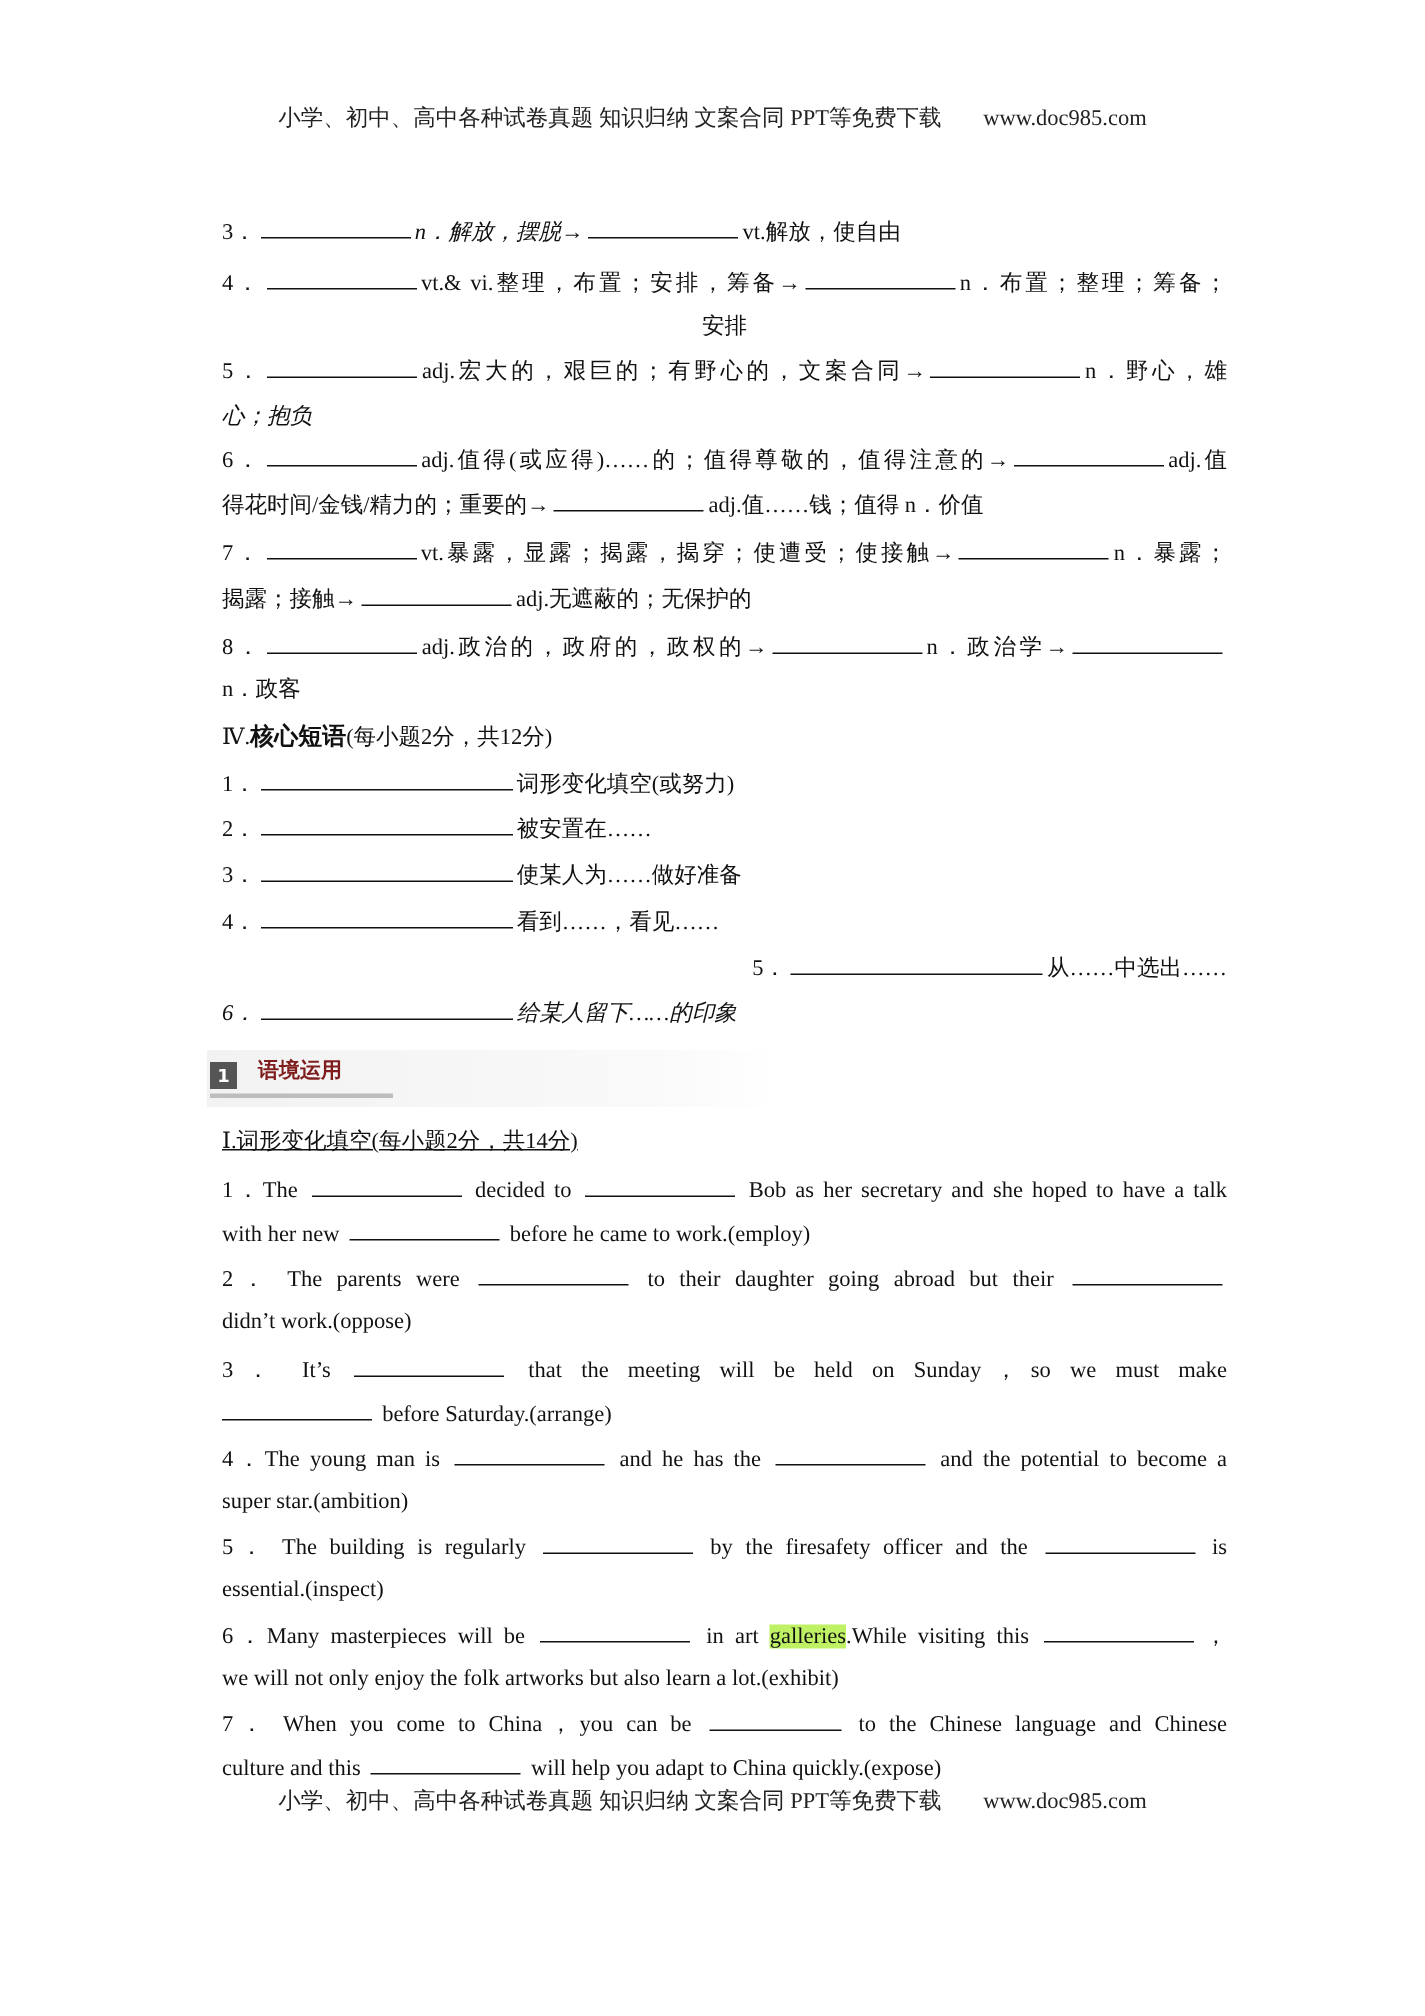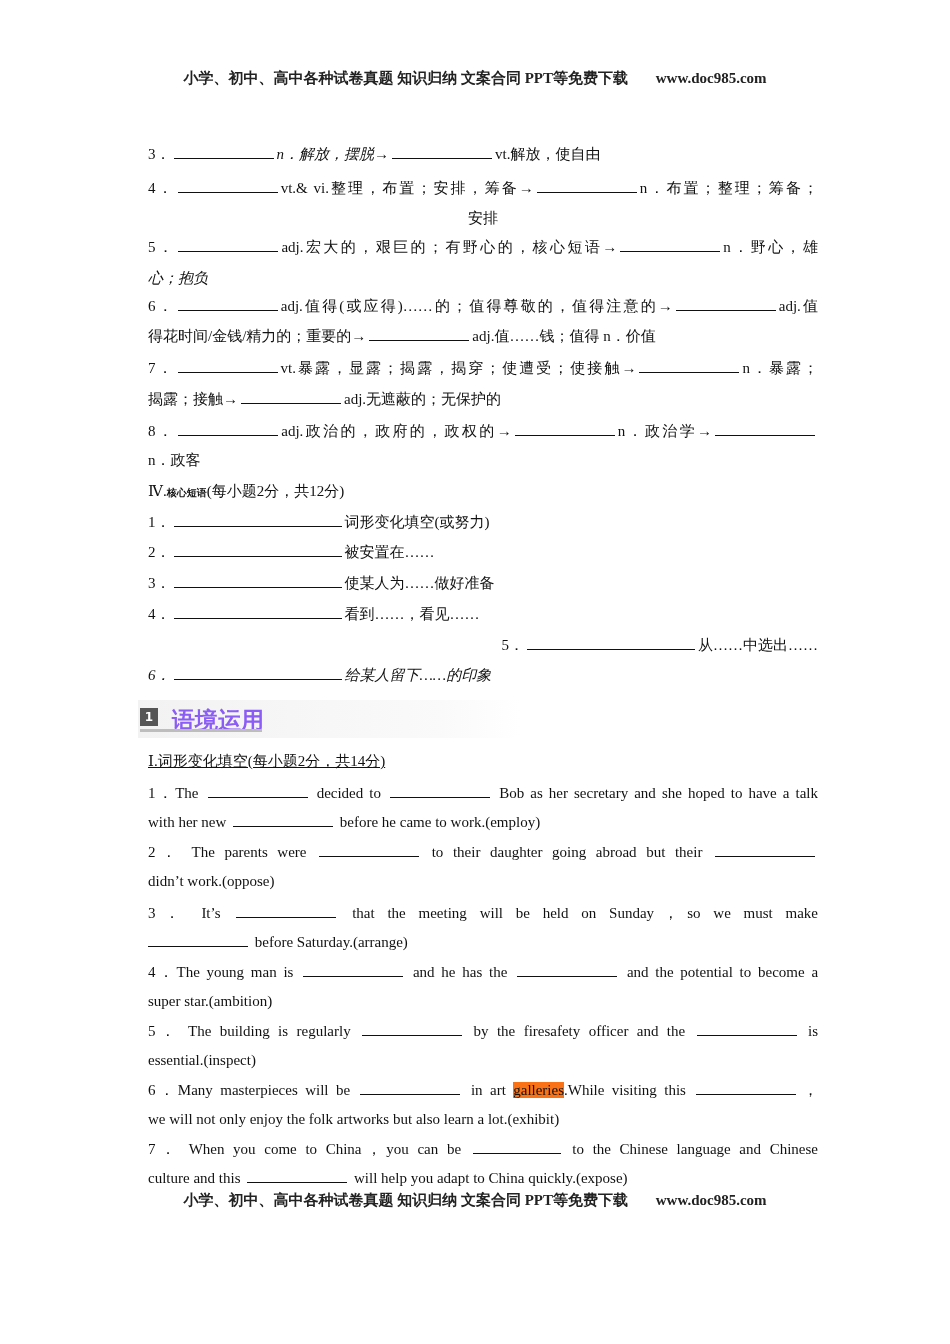--- a/index.html
+++ b/index.html
@@ -1,36 +1,36 @@
 <!DOCTYPE html>
 <html><head>
   <meta charset="utf-8">
   <style>
     html, body { margin: 0; padding: 0; background: #ffffff; }
     body { width: 950px; height: 1344px; position: relative; overflow: hidden;
            font-family: "Liberation Serif", "DejaVu Serif", serif; color: #111; }
-    .hdr { position: absolute; left: 0; width: 950px; text-align: center; font-size: 15px; color: #222; font-weight: bold; }
+    .hdr { position: absolute; left: 0; width: 950px; text-align: center; font-size: 15px; color: #222; }
     .hdr .url { margin-left: 24px; }
     .line { position: absolute; left: 148px; width: 670px; font-size: 15px; line-height: 20px; white-space: nowrap; }
     .just { text-align: justify; text-align-last: justify; }
     .blank { display: inline-block; border-bottom: 1px solid #111; height: 14px; vertical-align: baseline; margin: 0 3px; }
     .b100 { width: 100px; }
     .b168 { width: 168px; }
     .b90 { width: 88px; }
     i { font-style: italic; }
-    .bold { font-weight: bold; font-family: "DejaVu Sans", sans-serif; font-size: 10px; }
+    .bold { font-weight: bold; font-family: "DejaVu Sans", sans-serif; font-size: 16px; }
     .section-bar { position: absolute; left: 138px; top: 700px; width: 382px; height: 38px;
                    background: linear-gradient(to right, #f2f2f2, #fafafa 80%, #ffffff); }
     .section-icon { position: absolute; left: 140px; top: 708px; width: 18px; height: 18px; background: #555;
                     color: #fff; font-family: "DejaVu Sans", sans-serif; font-size: 12px; font-weight: bold;
                     text-align: center; line-height: 18px; }
     .section-title { position: absolute; left: 172px; top: 705px; font-family: "DejaVu Sans", sans-serif;
-                     font-weight: bold; font-size: 23px; color: #8b5cf6; }
+                     font-weight: bold; font-size: 14px; color: #7f1d1d; }
     .section-underline { position: absolute; left: 140px; top: 729px; width: 122px; height: 3px; background: #bdbdbd; }
-    .hl { background: #f97316; }
+    .hl { background: #bef264; }
   </style>
 </head>
 <body>
 
 <div class="hdr" style="top:69px;">
   <span>小学、初中、高中各种试卷真题  知识归纳  文案合同  PPT等免费下载</span>
   <span class="url">www.doc985.com</span>
 </div>
 
 <div class="line" style="top:144px;">
@@ -38,21 +38,21 @@
 </div>
 
 <div class="line just" style="top:178px;">
   <span>4．</span><span class="blank b100"></span><span>vt.&amp; vi.整理，布置；安排，筹备→</span><span class="blank b100"></span><span>n．布置；整理；筹备；</span>
 </div>
 <div class="line" style="top:208px;text-align:center;">
   <span>安排</span>
 </div>
 
 <div class="line just" style="top:237px;">
-  <span>5．</span><span class="blank b100"></span><span>adj.宏大的，艰巨的；有野心的，核心短语→</span><span class="blank b100"></span><span>n．野心，雄</span>
+  <span>5．</span><span class="blank b100"></span><span>adj.宏大的，艰巨的；有野心的，文案合同→</span><span class="blank b100"></span><span>n．野心，雄</span>
 </div>
 <div class="line" style="top:268px;font-style:italic;">
   <span>心；抱负</span>
 </div>
 
 <div class="line just" style="top:296px;">
   <span>6．</span><span class="blank b100"></span><span>adj.值得(或应得)……的；值得尊敬的，值得注意的→</span><span class="blank b100"></span><span>adj.值</span>
 </div>
 <div class="line" style="top:326px;">
   <span>得花时间/金钱/精力的；重要的→</span><span class="blank b100"></span><span>adj.值……钱；值得  n．价值</span>

